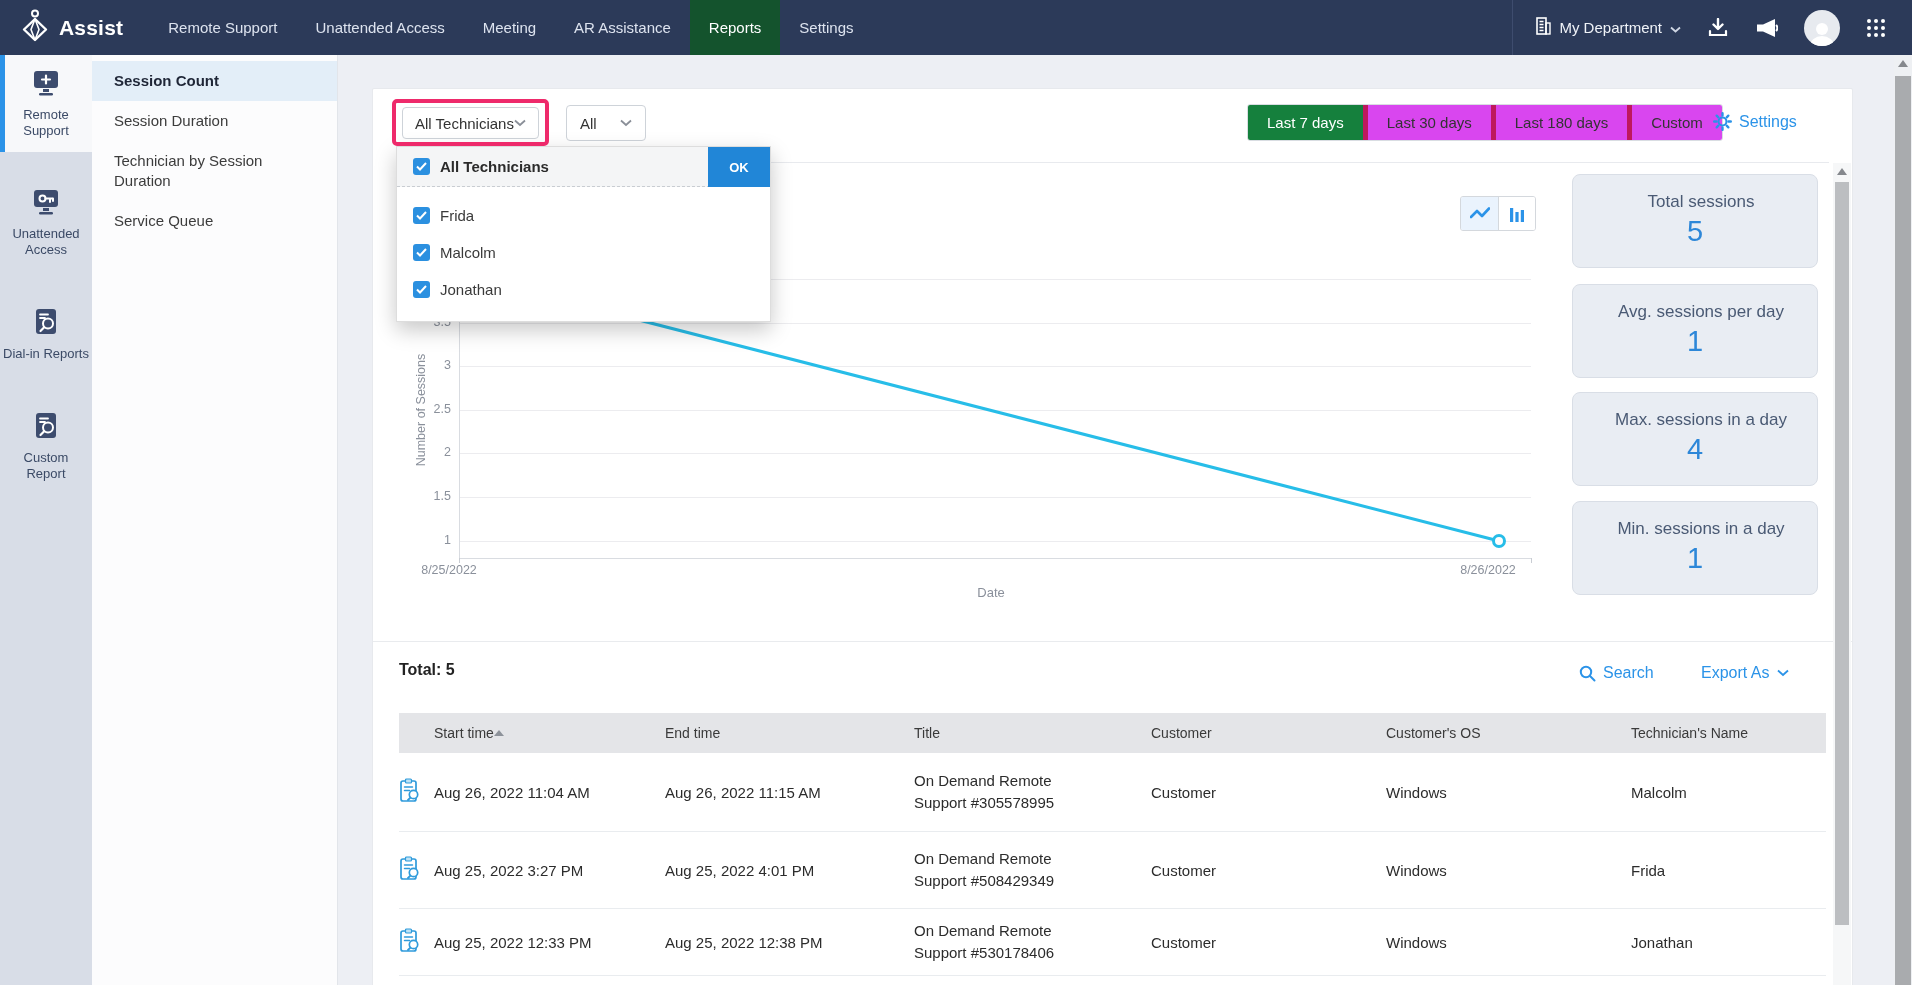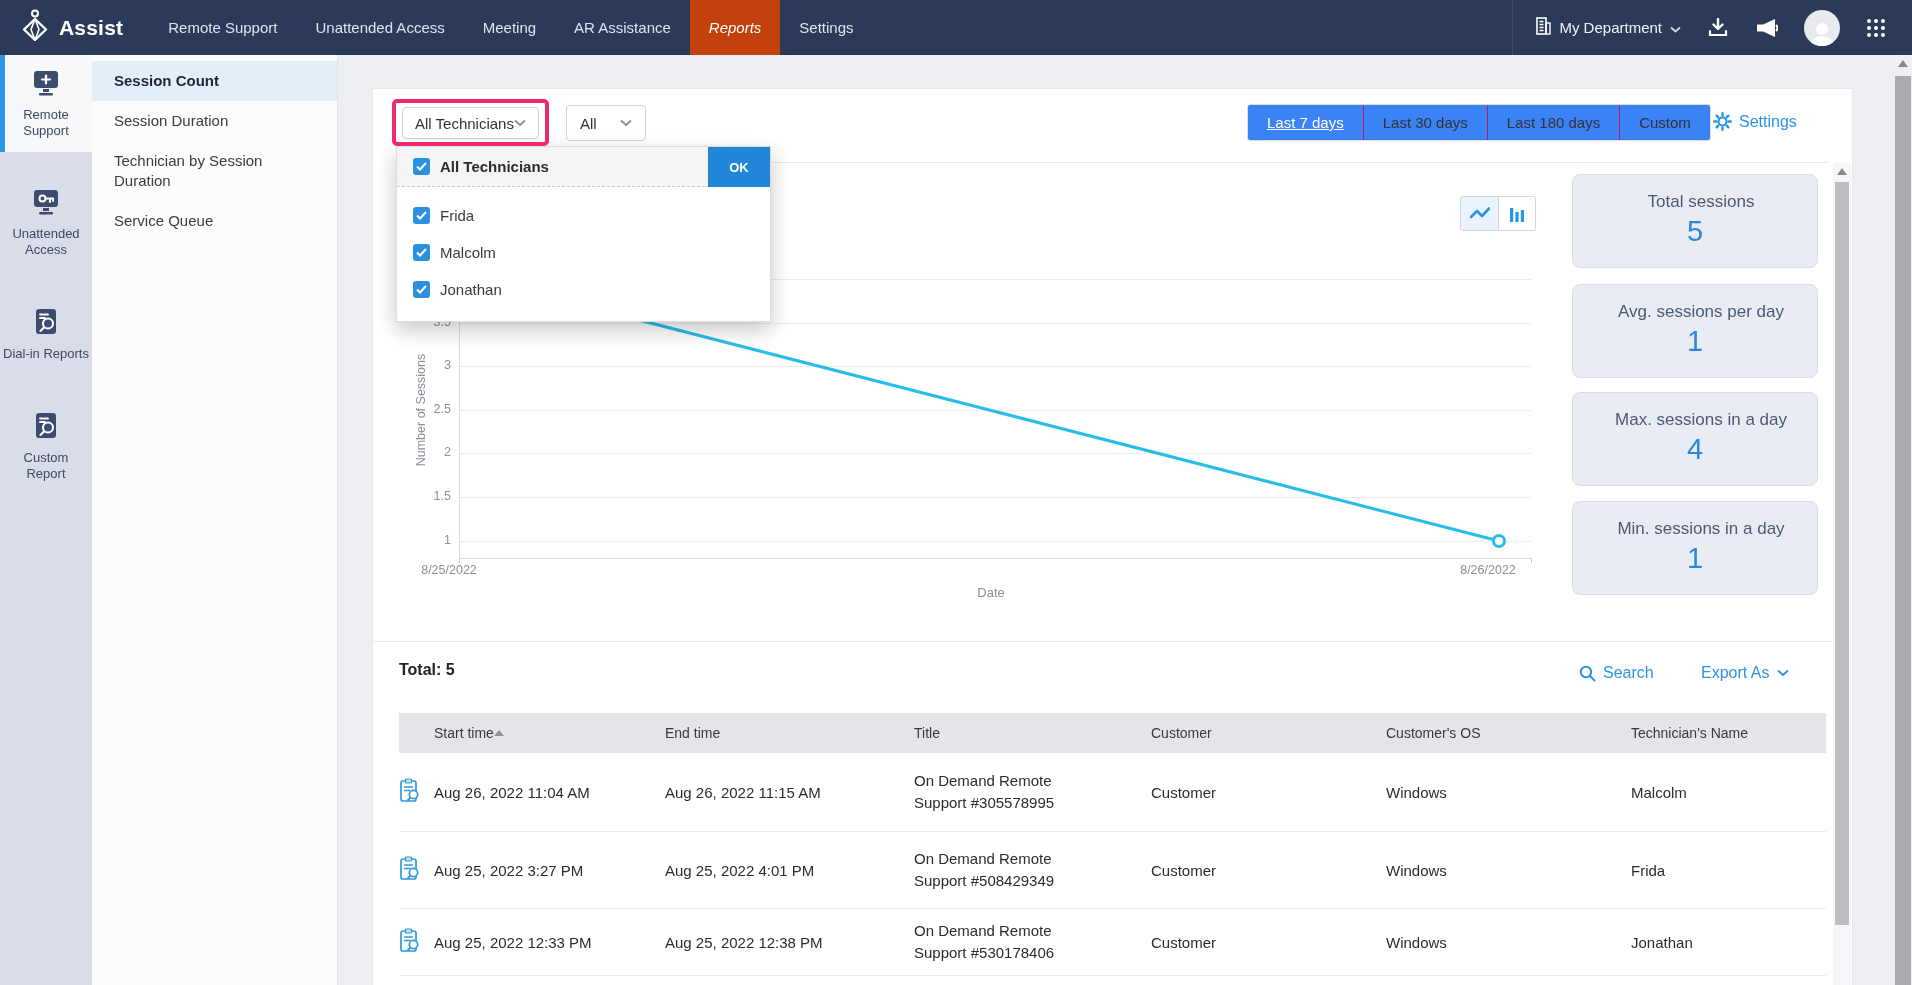--- a/index.html
+++ b/index.html
@@ -7,21 +7,21 @@
     font-family:"Liberation Sans", sans-serif; background:#edeff4; }
 
   
   .nav { position:absolute; left:0; top:0; width:1912px; height:55px;
     background:#2c3a59; display:flex; align-items:center; color:#eef1f7; z-index:50;}
   .brand { display:flex; align-items:center; gap:9px; padding:0 10px 0 20px; cursor:pointer;}
   .brand-name { font-size:21px; font-weight:700; color:#fff; letter-spacing:.2px;}
   .nav-menu { display:flex; height:55px; margin-left:16px;}
   .nav-item { display:flex; align-items:center; padding:0 19px; font-size:15px;
     color:#dde3ef; cursor:pointer; height:55px;}
-  .nav-item.active { background:#c2410c; color:#fff;font-style:italic;}
+  .nav-item.active { background:#14532d; color:#fff;}
   .nav-right { margin-left:auto; display:flex; align-items:center; height:55px; padding-right:26px;}
   .nav-divider { width:1px; height:55px; background:#3e4c6e; margin-right:22px;}
   .dept { display:flex; align-items:center; gap:8px; font-size:15px; color:#f0f3f8; cursor:pointer;}
   .nav-icon { margin-left:26px; cursor:pointer; display:flex; align-items:center;}
   .avatar { width:36px; height:36px; border-radius:50%; background:#e7eaef;
     margin-left:26px; overflow:hidden; cursor:pointer; display:flex; align-items:flex-end; justify-content:center;}
 
   
   .rail { position:absolute; left:0; top:55px; width:92px; height:930px; background:#d8dde7;}
   .rail-item { position:relative; text-align:center; padding:15px 3px 13px; color:#3b4a66;
@@ -48,23 +48,23 @@
   .btn-tech { position:absolute; left:29px; top:18px; width:137px; height:32px; padding:0 12px;}
   .btn-all  { position:absolute; left:193px; top:16px; width:80px; height:36px; padding:0 13px;}
   .pink-box { position:absolute; left:19px; top:10px; width:157px; height:47px;
     border:4px solid #ee2a6b; border-radius:5px; z-index:30; pointer-events:none;}
   .filter-divider { position:absolute; left:23px; right:23px; top:73px; border-top:1px solid #e8eaee;}
 
   
   .range-group { position:absolute; left:874px; top:15px; height:37px; display:flex;
     border:1px solid #d9dde2; border-radius:3px; overflow:hidden; background:#fff;}
   .range-btn { padding:0 19px; font-size:15px; color:#333; display:flex; align-items:center;
-    cursor:pointer; border-left:1px solid #be185d; background:#3b82f6;}
+    cursor:pointer; border-left:5px solid #be185d; background:#d946ef;}
   .range-btn:first-child { border-left:none;}
-  .range-btn.active { background:#3b82f6; color:#fff;text-decoration:underline;}
+  .range-btn.active { background:#15803d; color:#fff;}
   .settings-link { position:absolute; left:1340px; top:23px; display:flex; align-items:center; gap:7px;
     color:#2b93e8; font-size:16px; cursor:pointer;}
 
   
   .dropdown { position:absolute; left:23px; top:57px; width:375px; background:#fff;
     border:1px solid #ddd; box-shadow:0 8px 20px rgba(0,0,0,.22); z-index:20;}
   .dd-header { height:40px; background:#f4f5f6; display:flex; align-items:center; padding-left:16px;
     border-bottom:1px dashed #c9cdd2; font-weight:700; font-size:15px; color:#2b2b2b; position:relative; cursor:pointer;}
   .dd-ok { position:absolute; right:0; top:0; width:62px; height:40px; background:#2186d7; color:#fff;
     font-weight:700; font-size:13px; display:flex; align-items:center; justify-content:center; cursor:pointer;}

